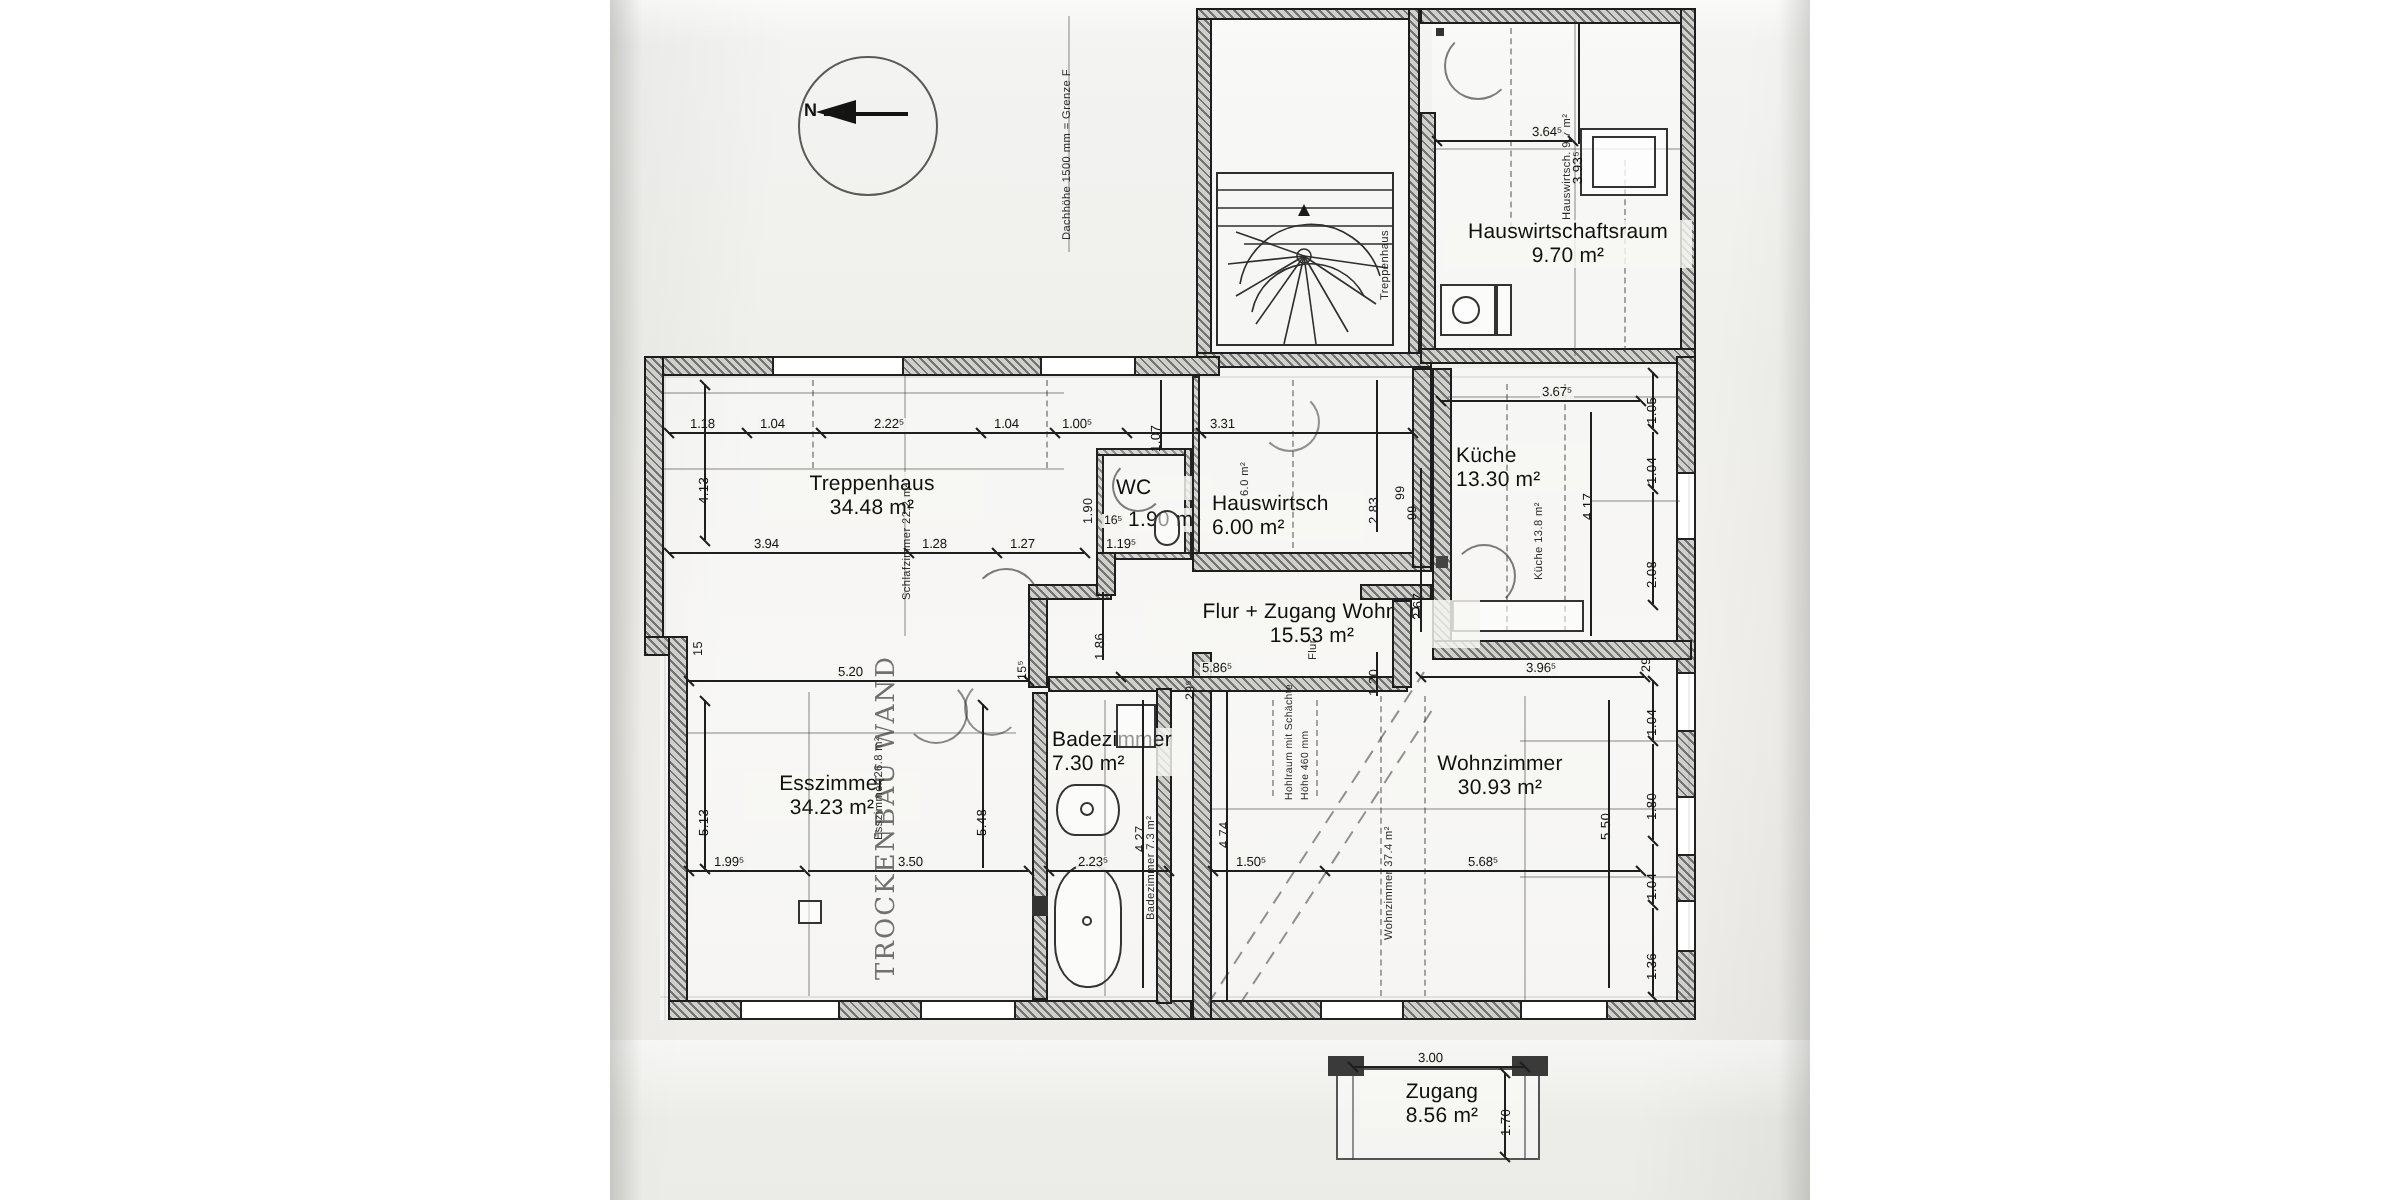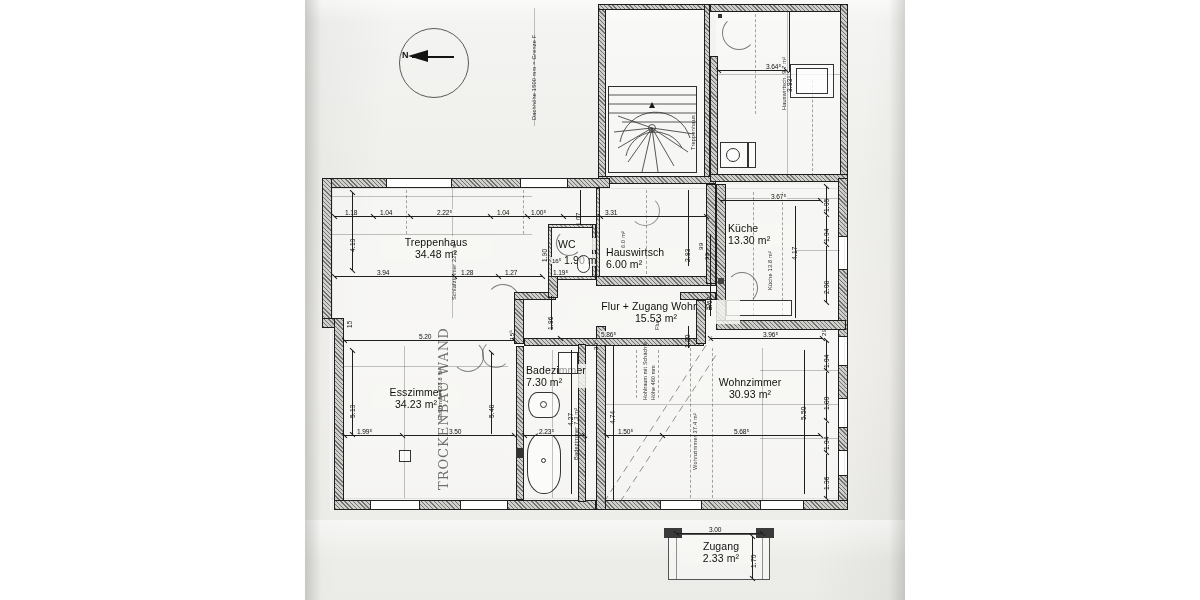--- a/index.html
+++ b/index.html
@@ -259,20 +259,24 @@
   <div class="auxd v" style="left:812px;top:80px;height:96px;"></div>
 
   <div class="fix" style="left:790px;top:64px;width:44px;height:34px;"></div>
   <div class="fix" style="left:796px;top:68px;width:32px;height:26px;"></div>
   <div class="fix" style="left:720px;top:142px;width:28px;height:26px;"></div>
   <div class="fix round" style="left:726px;top:148px;width:14px;height:14px;"></div>
   <div class="fix" style="left:748px;top:142px;width:8px;height:26px;"></div>
   <div class="door-arc" style="left:722px;top:16px;width:34px;height:34px;border-color:transparent;border-bottom-color:rgba(40,40,40,.6);border-left-color:rgba(40,40,40,.6);"></div>
   <div class="ln hline" style="left:718px;top:14px;width:4px;height:4px;background:#333;"></div>
 
+  <div class="room-label" style="left:722px;top:110px;width:120px;">
+    <span class="nm">Hauswirtschaftsraum</span>
+    <span class="ar">9.70 m²</span>
+  </div>
   <div class="vtext" style="left:781px;top:110px;">Hauswirtsch. 9.7 m²</div>
 
   <div class="dimline" style="left:718px;top:70px;width:68px;"></div>
   <div class="tick" style="left:715px;top:70px;"></div>
   <div class="tick" style="left:783px;top:70px;"></div>
   <div class="dim" style="left:765px;top:63px;">3.64⁵</div>
   <div class="dimline v" style="left:789px;top:12px;height:60px;"></div>
   <div class="vtext" style="left:786px;top:92px;font-size:6.6px;color:#141414;">3.93⁵</div>
 
   <div class="room-fill" style="left:330px;top:184px;width:516px;height:326px;"></div>
@@ -415,21 +419,21 @@
     </g>
   </svg>
 
   <div class="room-fill" style="left:668px;top:534px;width:102px;height:46px;border:1px solid #555;"></div>
   <div class="ln vline" style="left:676px;top:534px;height:46px;background:rgba(60,60,60,.55);"></div>
   <div class="ln vline" style="left:762px;top:534px;height:46px;background:rgba(60,60,60,.55);"></div>
   <div class="wall-solid" style="left:664px;top:528px;width:18px;height:10px;"></div>
   <div class="wall-solid" style="left:756px;top:528px;width:18px;height:10px;"></div>
   <div class="room-label" style="left:680px;top:540px;width:78px;">
     <span class="nm">Zugang</span>
-    <span class="ar">2.33 m²</span>
+    <span class="ar">8.56 m²</span>
   </div>
   <div class="dimline" style="left:676px;top:533px;width:86px;"></div>
   <div class="tick" style="left:673px;top:533px;"></div>
   <div class="tick" style="left:759px;top:533px;"></div>
   <div class="dim" style="left:708px;top:526px;">3.00</div>
   <div class="dimline v" style="left:752px;top:536px;height:42px;"></div>
   <div class="tick" style="left:749px;top:536px;"></div>
   <div class="tick" style="left:749px;top:578px;"></div>
   <div class="vtext" style="left:750px;top:568px;font-size:6.6px;color:#141414;">1.70</div>
 

